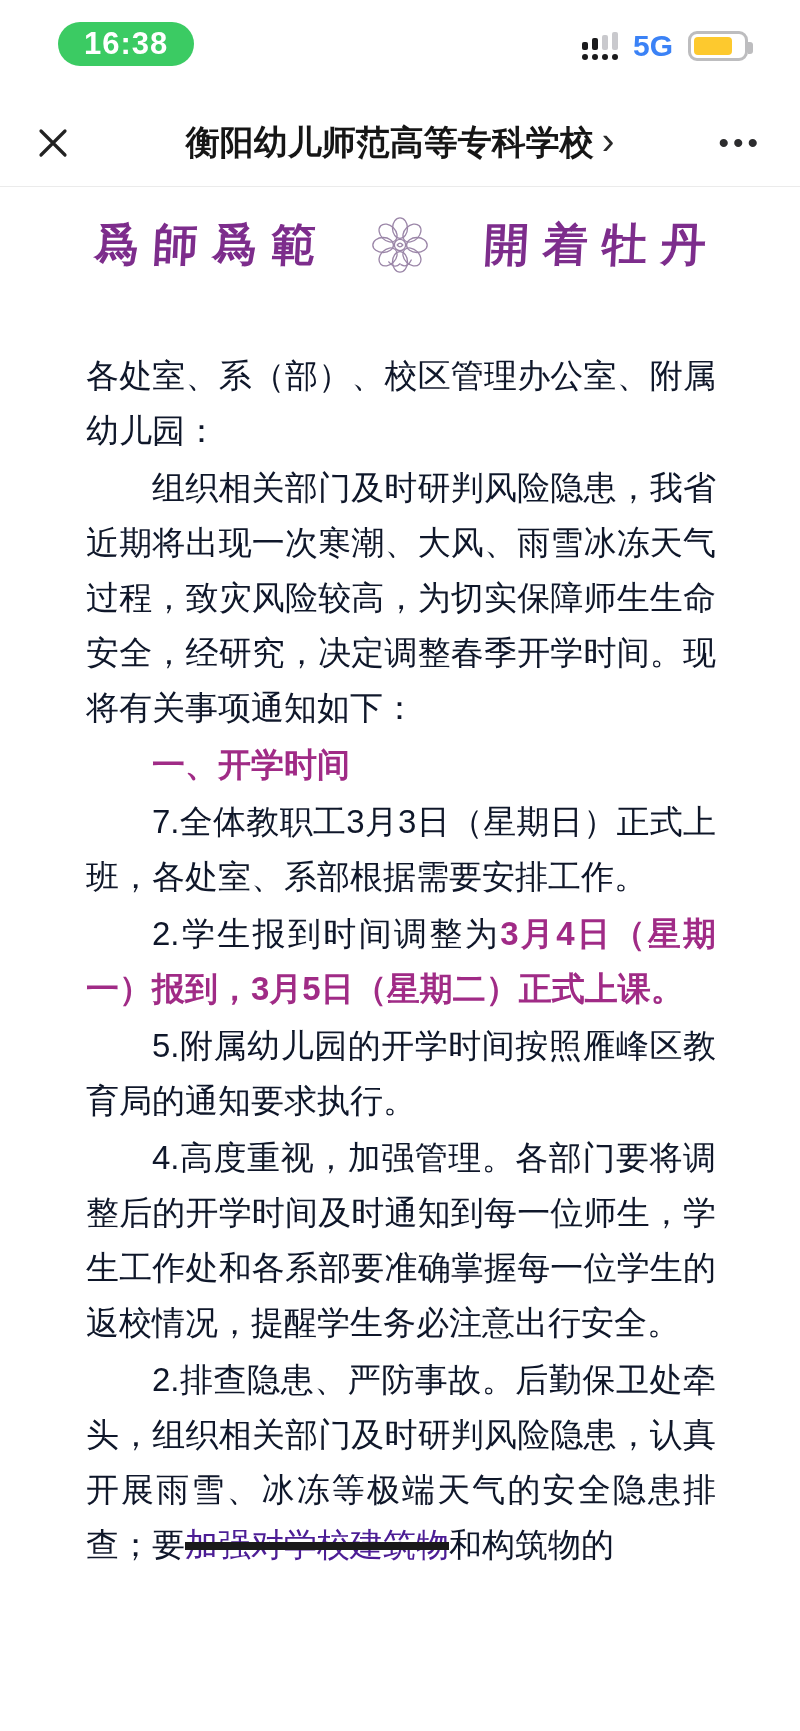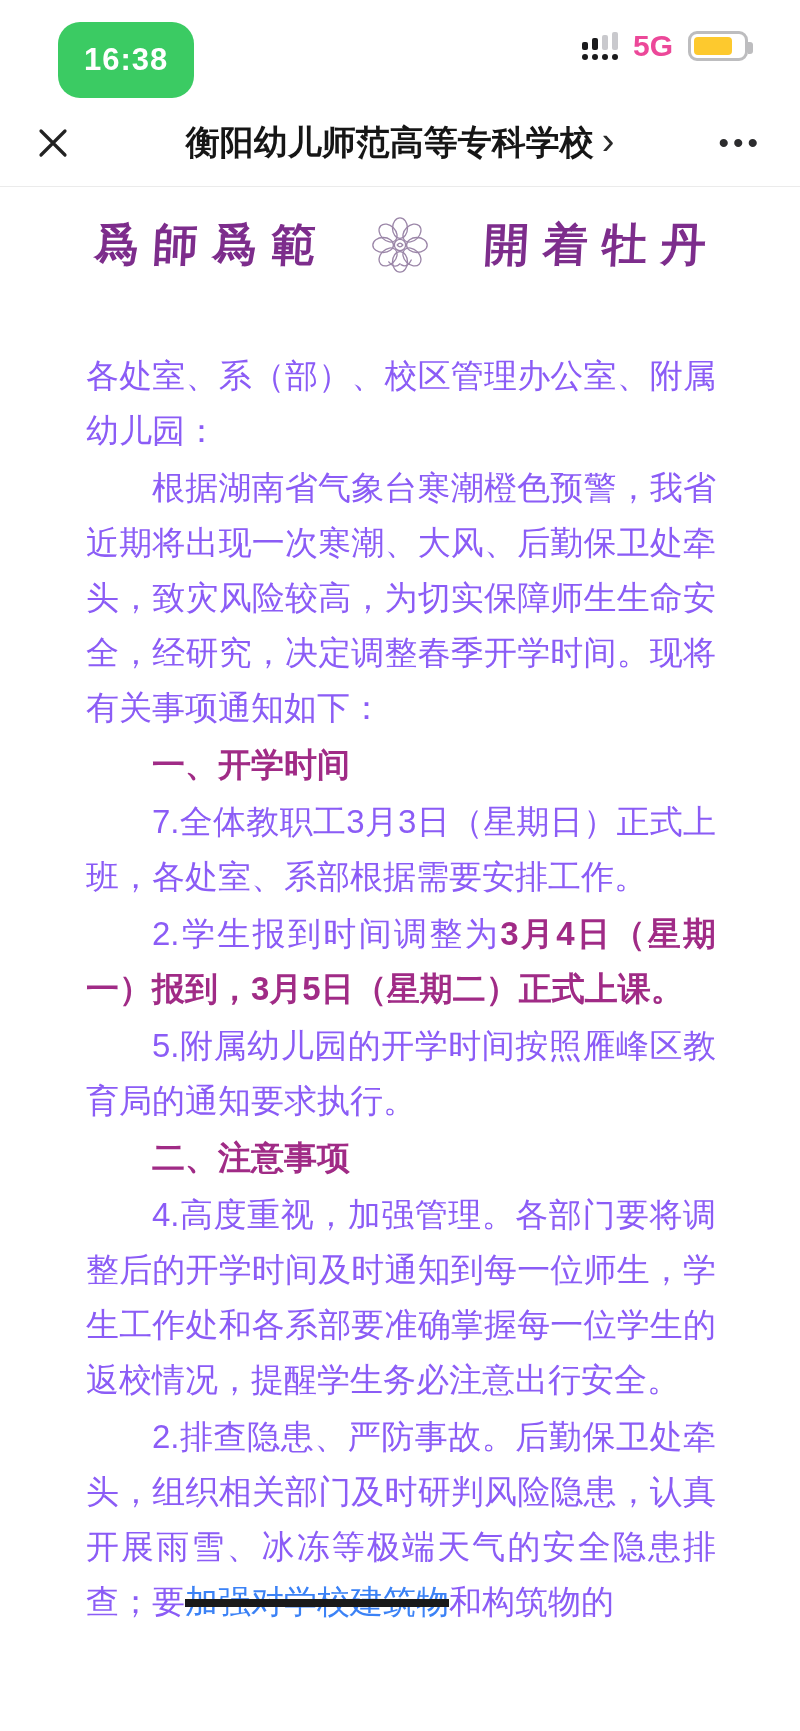--- a/index.html
+++ b/index.html
@@ -4,31 +4,31 @@
 <style>
   html,body{margin:0;padding:0;background:#ffffff;}
   .screen{
     position:relative;width:800px;height:1731px;background:#fff;overflow:hidden;
     font-family:"Liberation Sans","DejaVu Sans",sans-serif;color:#1f1f1f;
   }
   
   .time-pill{
     position:absolute;left:58px;top:22px;height:44px;border-radius:22px;
     background:var(--pill-green,#3bcb63);color:#fff;display:flex;align-items:center;
-    justify-content:center;padding:16px 26px;font-size:31px;font-weight:700;letter-spacing:1px;
+    justify-content:center;padding:0 26px;font-size:31px;font-weight:700;letter-spacing:1px;
   }
   .status-right{position:absolute;right:52px;top:24px;display:flex;align-items:center;gap:15px;height:44px;}
   .signal{display:flex;flex-direction:column;align-items:flex-start;gap:4px;}
   .sig-bars{display:flex;align-items:flex-end;gap:4px;height:18px;}
   .sig-bars i{display:block;width:6px;border-radius:2px;background:#1b1b1d;}
   .sig-bars i.b1{height:8px}.sig-bars i.b2{height:12px}
   .sig-bars i.b3{height:15px;background:#c9c9cd}.sig-bars i.b4{height:18px;background:#c9c9cd}
   .sig-dots{display:flex;gap:4px;}
   .sig-dots i{display:block;width:6px;height:6px;border-radius:50%;background:#1b1b1d;}
-  .net-label{font-size:30px;font-weight:600;color:#ec4899;}
+  .net-label{font-size:30px;font-weight:600;color:#3b82f6;}
   .battery{position:relative;width:60px;height:30px;border:3px solid #bdbdbf;border-radius:9px;box-sizing:border-box;}
   .battery-fill{position:absolute;left:3px;top:3px;bottom:3px;width:70%;background:var(--battery-yellow,#fdc92e);border-radius:4px;}
   .battery-cap{position:absolute;right:-8px;top:8px;width:5px;height:12px;background:#bdbdbf;border-radius:0 3px 3px 0;}
   
   .navbar{position:absolute;top:100px;left:0;width:800px;height:86px;background:#fff;border-bottom:1px solid #ebebeb;}
   .close-btn{position:absolute;left:36px;top:26px;width:34px;height:34px;cursor:pointer;}
   .nav-title{
     position:absolute;left:0;right:0;top:0;height:86px;display:flex;align-items:center;justify-content:center;
     gap:8px;font-size:34px;font-weight:600;color:#161616;
   }
@@ -41,25 +41,25 @@
   }
   .callig{
     font-family:"DejaVu Serif","Liberation Serif",serif;font-weight:700;
     color:var(--callig-purple,#7d2d8c);font-size:45px;letter-spacing:14px;text-indent:14px;
     transform:skewX(-3deg);white-space:nowrap;
   }
   
   .article{position:absolute;top:348px;left:86px;width:630px;font-size:33px;line-height:55px;text-align:justify;color:#1c1c1c;}
   .article p{margin:0 0 2px 0;}
   .article p.indent{text-indent:2em;}
-  .run-normal{color:#8b5cf6;}
+  .run-normal{color:#0f172a;}
   .run-heading{color:var(--magenta,#a02b86);font-weight:700;}
   .run-emphasis{color:var(--magenta,#a02b86);font-weight:700;}
   .run-strike{
-    color:#3b82f6;
+    color:#4c1d95;
     text-decoration:line-through;
     text-decoration-thickness:8px;
     text-decoration-color:#1a1a1a;
   }
 </style>
 </head>
 <body>
 
 <div class="screen" style="--pill-green: #3bcb63; --battery-yellow: #fdc92e; --magenta: #a02b86; --callig-purple: #7d2d8c;">
 
@@ -117,23 +117,22 @@
         <path d="M29 32 q3 -4 6 0 q-3 4 -6 0"></path>
         <path d="M20 50 q6 8 12 2"></path>
         <path d="M44 48 q-4 9 -11 5"></path>
       </g>
     </svg>
     <span class="callig">開着牡丹</span>
   </div>
 
   <div class="article">
       <p><span class="run-normal">各处室、系（部）、校区管理办公室、附属幼儿园：</span></p>
-      <p class="indent"><span class="run-normal">根据湖南省气象台寒潮橙色预警，我省近期将出现一次寒潮、大风、后勤保卫处牵头，致灾风险较高，为切实保障师生生命安全，经研究，决定调整春季开学时间。现将有关事项通知如下：</span></p>
+      <p class="indent"><span class="run-normal">组织相关部门及时研判风险隐患，我省近期将出现一次寒潮、大风、雨雪冰冻天气过程，致灾风险较高，为切实保障师生生命安全，经研究，决定调整春季开学时间。现将有关事项通知如下：</span></p>
       <p class="indent"><span class="run-heading">一、开学时间</span></p>
       <p class="indent"><span class="run-normal">7.全体教职工3月3日（星期日）正式上班，各处室、系部根据需要安排工作。</span></p>
       <p class="indent"><span class="run-normal">2.学生报到时间调整为</span><span class="run-emphasis">3月4日（星期一）报到，3月5日（星期二）正式上课。</span></p>
       <p class="indent"><span class="run-normal">5.附属幼儿园的开学时间按照雁峰区教育局的通知要求执行。</span></p>
-      <p class="indent"><span class="run-heading">二、注意事项</span></p>
       <p class="indent"><span class="run-normal">4.高度重视，加强管理。各部门要将调整后的开学时间及时通知到每一位师生，学生工作处和各系部要准确掌握每一位学生的返校情况，提醒学生务必注意出行安全。</span></p>
       <p class="indent"><span class="run-normal">2.排查隐患、严防事故。后勤保卫处牵头，组织相关部门及时研判风险隐患，认真开展雨雪、冰冻等极端天气的安全隐患排查；要</span><span class="run-strike">加强对学校建筑物</span><span class="run-normal">和构筑物的</span></p>
     </div>
 
 </div>
 
 </body></html>

